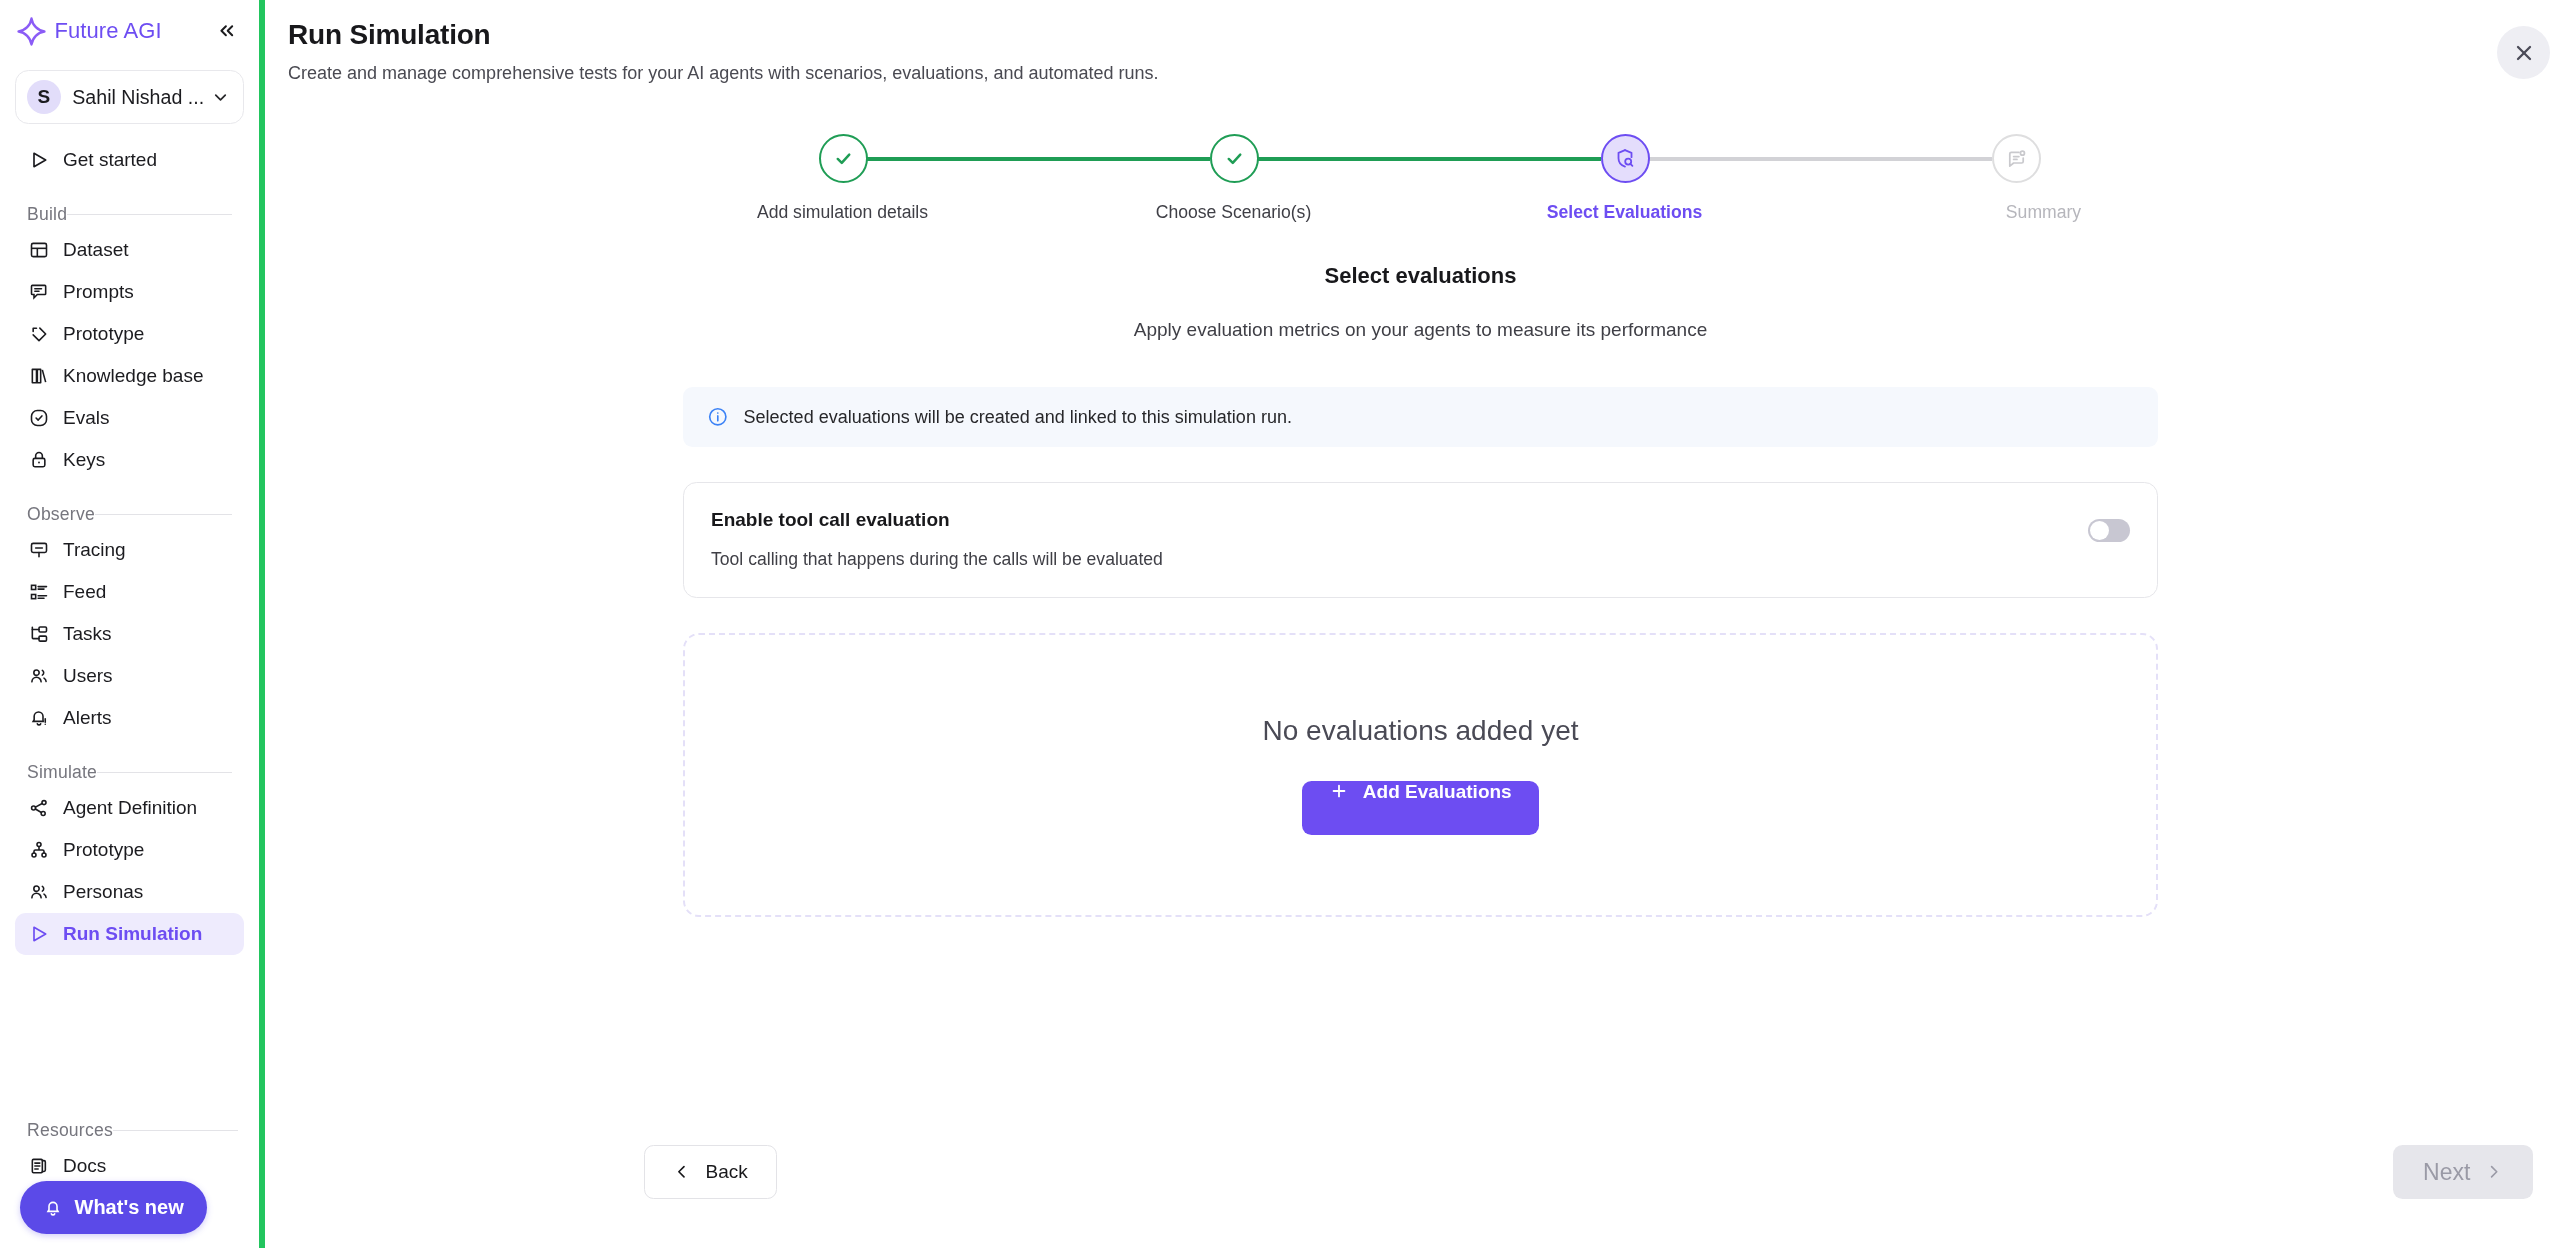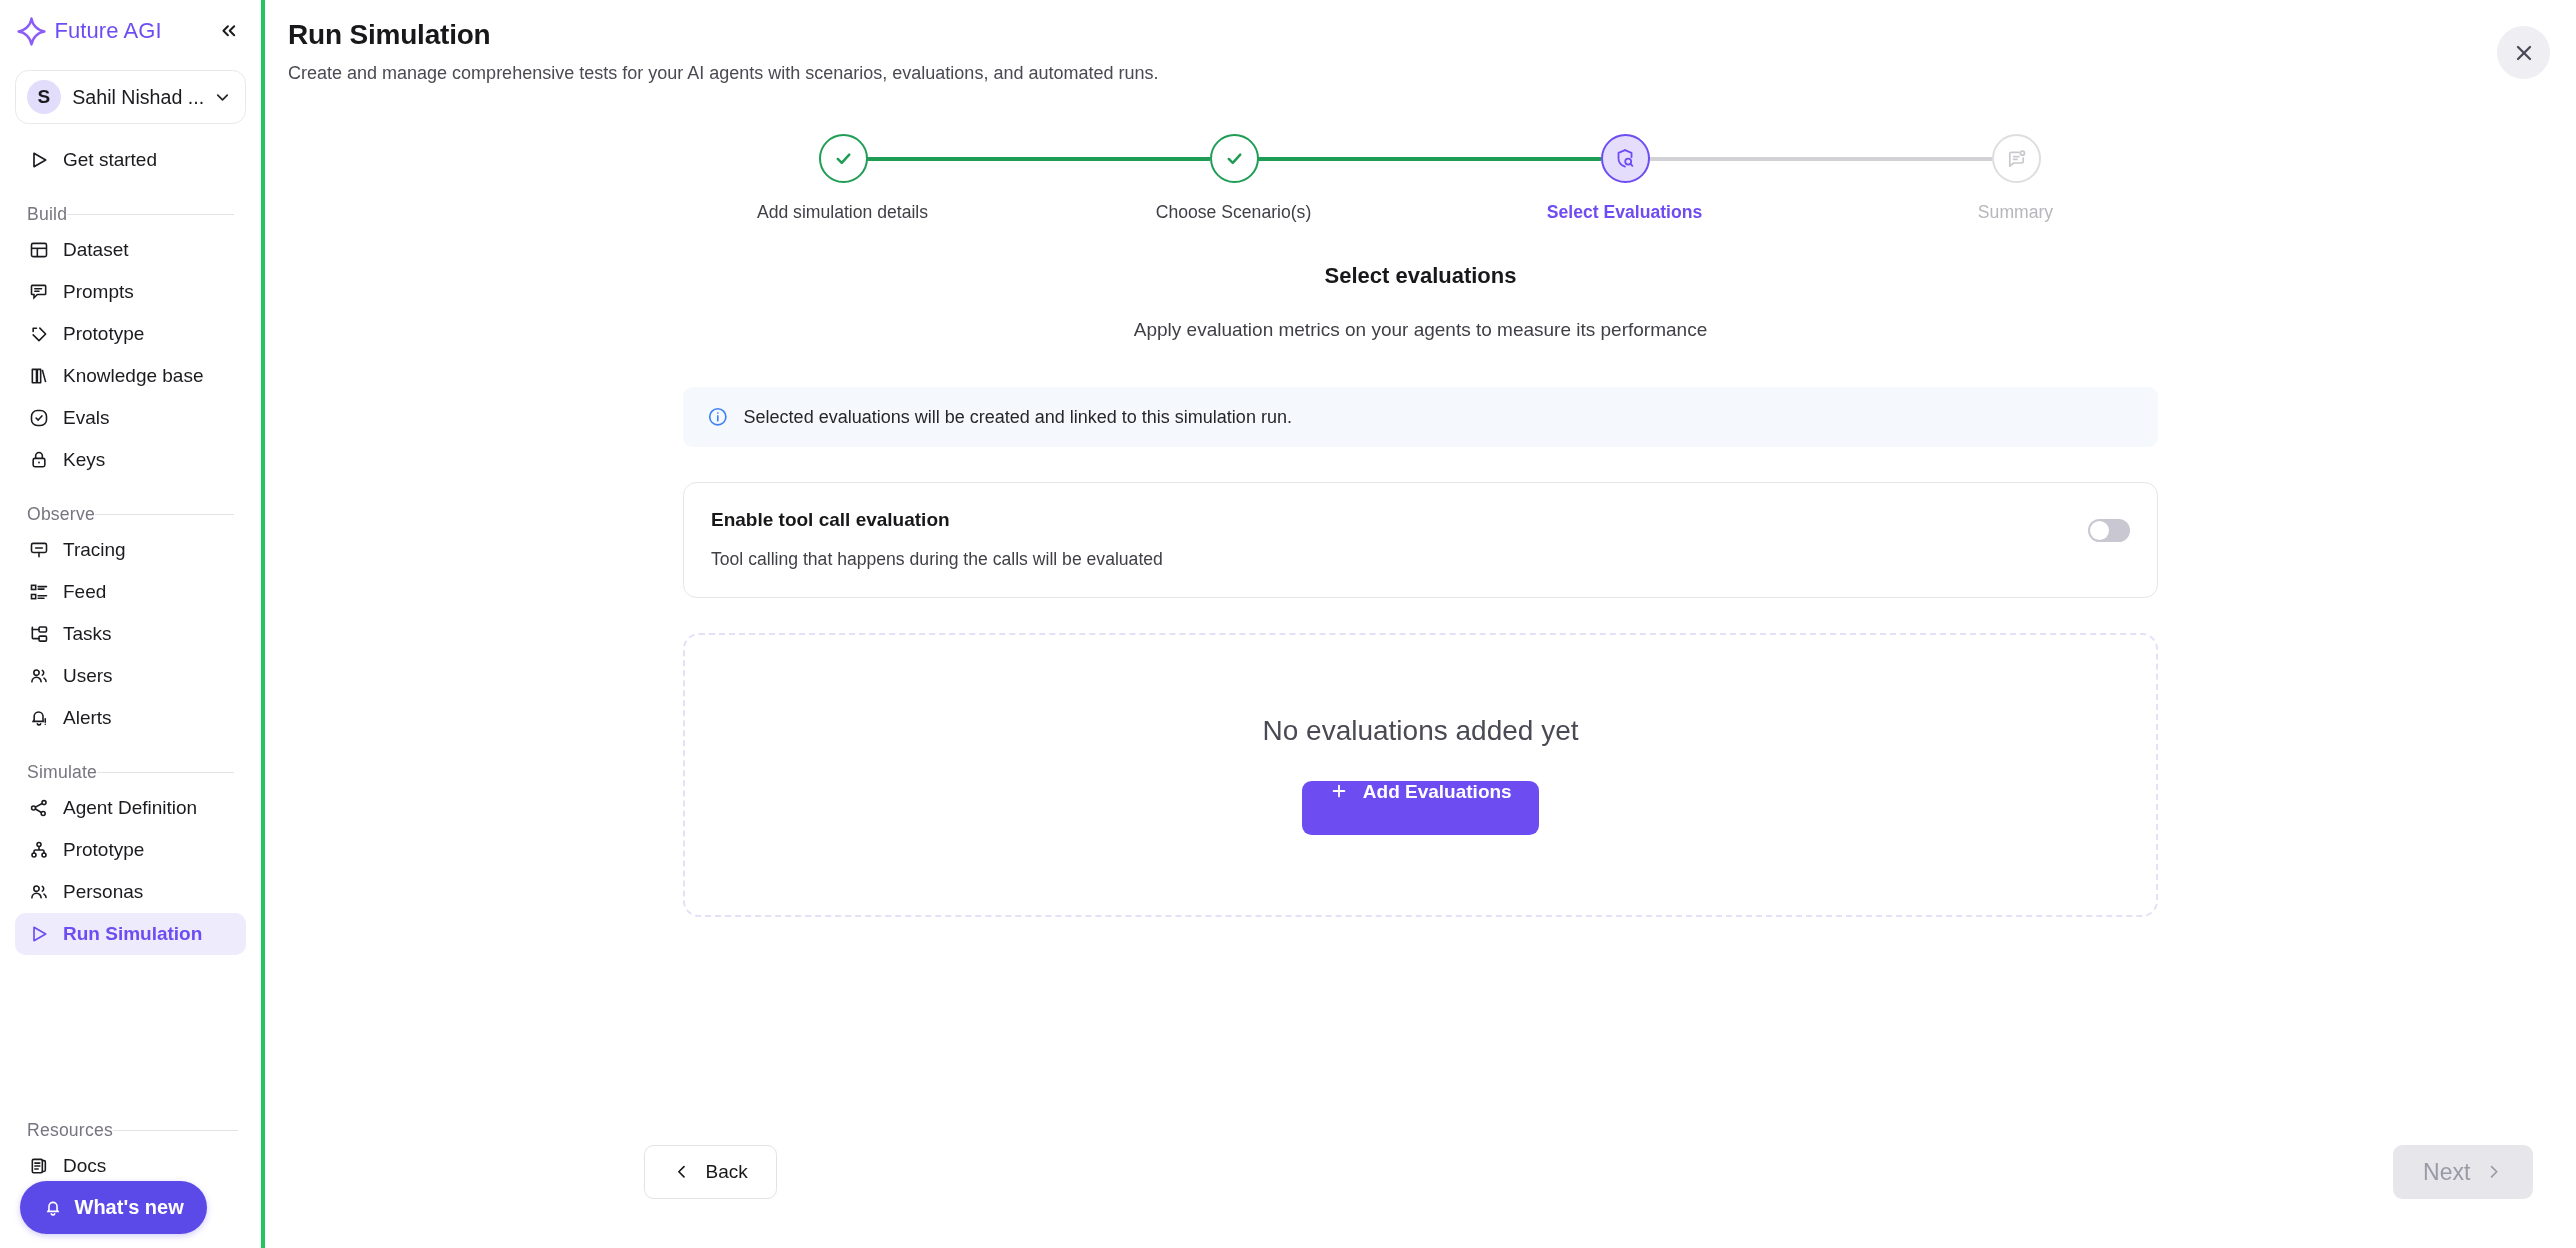--- a/index.html
+++ b/index.html
@@ -8,21 +8,21 @@
     background: #ffffff;
     font-family: "Liberation Sans", sans-serif;
     color: #18181b;
     overflow: hidden;
   }
   .app { display: flex; width: 2576px; height: 1249px; }
 
   
   .sidebar {
     width: 265px; height: 1249px;
-    border-right: 4px solid #22c55e;
+    border-right: 6px solid #22c55e;
     background: #ffffff;
     position: relative;
     flex: 0 0 265px;
   }
   .brand-row {
     display: flex; align-items: center;
     height: 62px; padding: 0 17.6px 0 16px;
   }
   .brand-mark { width: 31px; height: 31px; flex: 0 0 31px; }
   .brand-name {
@@ -508,21 +508,21 @@
               <line x1="9" y1="10" x2="14.5" y2="10"></line>
               <line x1="9" y1="13" x2="12.5" y2="13"></line>
             </svg>
           </span>
         </div>
       </div>
 
       <div class="step-label" style="left:24px;">Add simulation details</div>
       <div class="step-label" style="left:415px;">Choose Scenario(s)</div>
       <div class="step-label current" style="left:806px;">Select Evaluations</div>
-      <div class="step-label todo" style="left:1197px;">Summary</div>
+      <div class="step-label todo" style="left:1225px;">Summary</div>
     </div>
 
     <div class="content">
       <div class="sec-title">Select evaluations</div>
       <div class="sec-sub">Apply evaluation metrics on your agents to measure its performance</div>
 
       <div class="info-banner">
         <span style="display:flex">
           <svg width="21.6" height="21.6" viewBox="0 0 24 24" fill="none" stroke="#3b82f6" stroke-width="1.8" stroke-linecap="round">
               <circle cx="12" cy="12" r="9"></circle>

